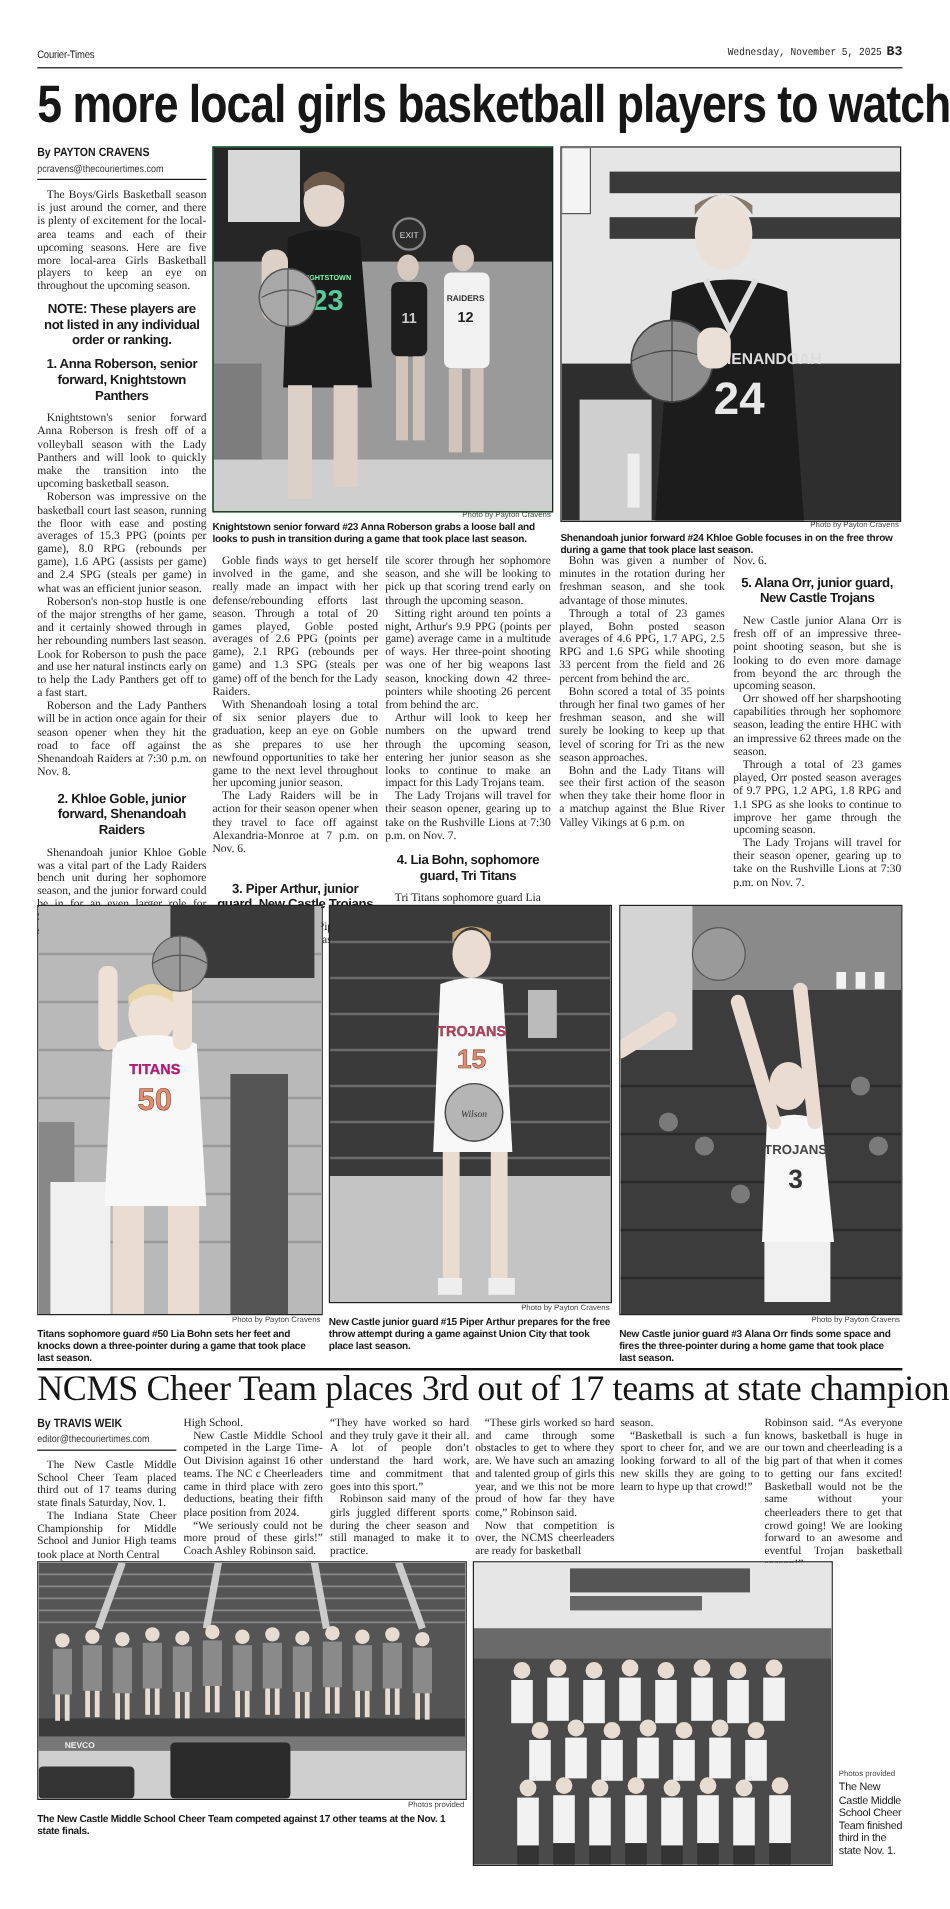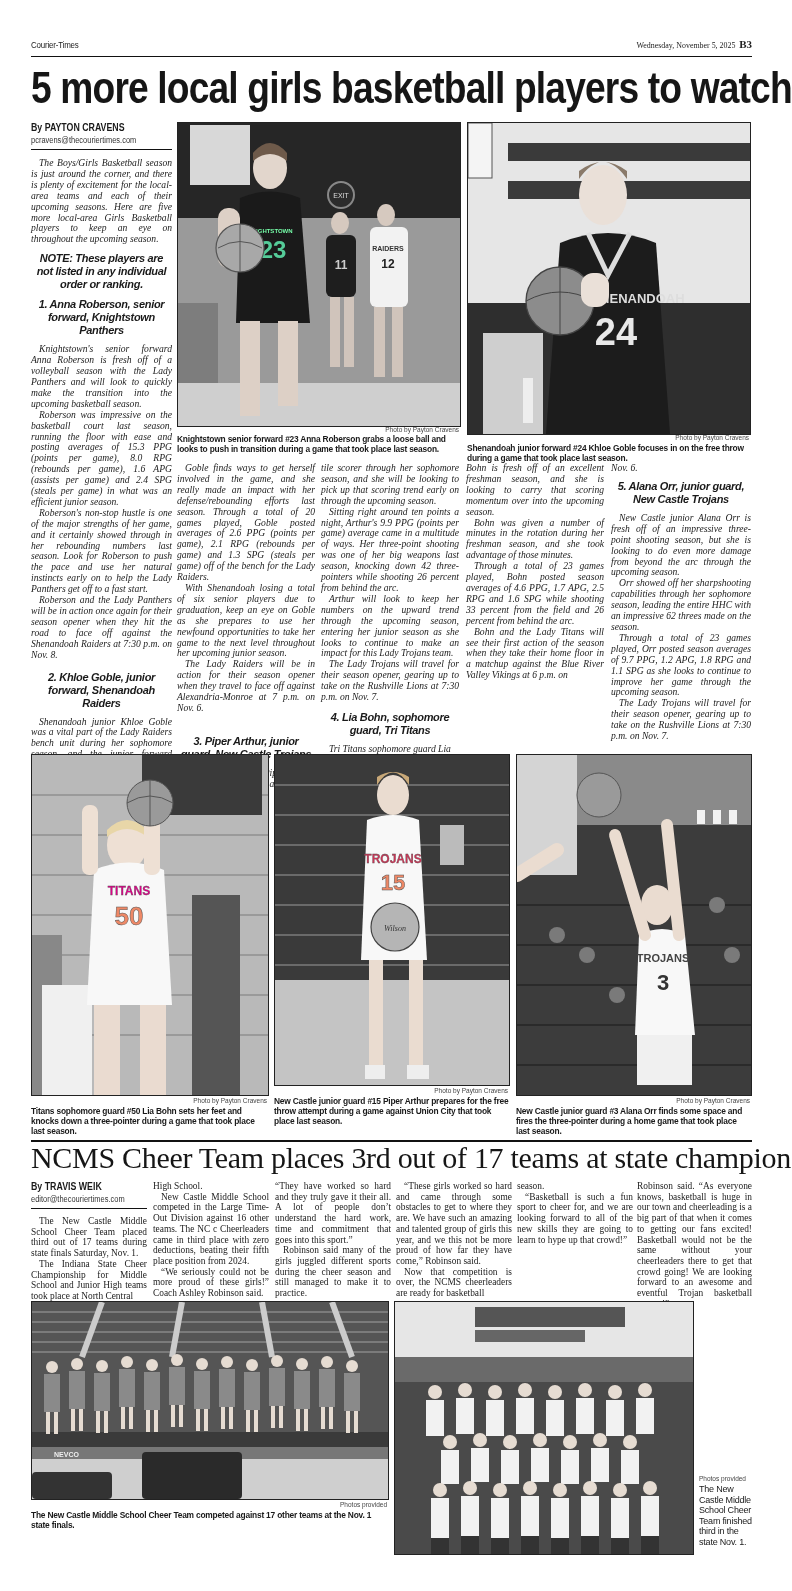--- a/index.html
+++ b/index.html
@@ -1,25 +1,25 @@
 <!DOCTYPE html>
 <html><head>
 <meta charset="utf-8">
 <style>
   html,body{margin:0;padding:0;background:#fff;}
   body{width:792px;height:1591px;position:relative;overflow:hidden;color:#1a1a1a;}
   .abs{position:absolute;}
   .folio{font-family:"Liberation Sans",sans-serif;font-size:9px;color:#222;letter-spacing:-0.2px;transform:scaleX(0.88);transform-origin:left top;}
-  .folio-right{font-family:Liberation Serif, serif;font-size:9px;color:#222;text-align:left;}
+  .folio-right{font-family:Liberation Mono, monospace;font-size:9px;color:#222;text-align:left;}
   .folio-right b{font-size:11px;margin-left:4px;}
   .rule{background:#111;height:1px;}
   .headline{font-family:"Liberation Sans",sans-serif;font-weight:bold;font-size:44px;line-height:44px;letter-spacing:-1px;color:#161616;transform:scaleX(0.845);transform-origin:left top;white-space:nowrap;}
   .byline{font-family:"Liberation Sans",sans-serif;font-weight:bold;font-size:10px;color:#1a1a1a;transform:scaleX(0.88);transform-origin:left top;white-space:nowrap;}
   .email{font-family:"Liberation Sans",sans-serif;font-size:8.5px;color:#333;transform:scaleX(0.88);transform-origin:left top;white-space:nowrap;}
-  .col{font-family:"Liberation Serif",serif;font-size:9.6px;line-height:10.9px;text-align:justify;color:#222;font-style:italic;}
+  .col{font-family:"Liberation Serif",serif;font-size:9.6px;line-height:10.9px;text-align:justify;color:#222;}
   .col p{margin:0;text-indent:8px;}
   .col p.noindent{text-indent:0;}
   .subhead{font-family:"Liberation Sans",sans-serif;font-weight:bold;font-size:11px;line-height:13px;text-align:center;color:#1a1a1a;margin:7px 0 7px 0;letter-spacing:-0.3px;}
   .note{font-family:"Liberation Sans",sans-serif;font-weight:bold;font-size:11px;line-height:13px;text-align:center;color:#1a1a1a;margin:7px 0;letter-spacing:-0.3px;}
   .photo{border:1px solid #222;overflow:hidden;position:absolute;}
   .credit{font-family:"Liberation Sans",sans-serif;font-size:6.5px;color:#444;text-align:right;}
   .caption{font-family:"Liberation Sans",sans-serif;font-weight:bold;font-size:8.4px;line-height:10px;color:#1a1a1a;letter-spacing:-0.2px;}
   .headline2{font-family:"Liberation Serif",serif;font-size:30px;line-height:32px;color:#161616;white-space:nowrap;letter-spacing:-0.3px;}
   .col2{font-family:"Liberation Serif",serif;font-size:9.4px;line-height:10.7px;text-align:justify;color:#222;}
   .col2 p{margin:0;text-indent:8px;}
@@ -128,23 +128,23 @@
 <div class="abs col" style="left:321px;top:463px;width:138px;">
   <p class="noindent">tile scorer through her sophomore season, and she will be looking to pick up that scoring trend early on through the upcoming season.</p>
   <p>Sitting right around ten points a night, Arthur's 9.9 PPG (points per game) average came in a multitude of ways. Her three-point shooting was one of her big weapons last season, knocking down 42 three-pointers while shooting 26 percent from behind the arc.</p>
   <p>Arthur will look to keep her numbers on the upward trend through the upcoming season, entering her junior season as she looks to continue to make an impact for this Lady Trojans team.</p>
   <p>The Lady Trojans will travel for their season opener, gearing up to take on the Rushville Lions at 7:30 p.m. on Nov. 7.</p>
   <div class="subhead" style="margin-top:8px;">4. Lia Bohn, sophomore guard, Tri Titans</div>
   <p>Tri Titans sophomore guard Lia</p>
 </div>
 
 <div class="abs col" style="left:466px;top:463px;width:138px;">
-  <p class="noindent">Bohn is fresh off of an excellent freshman season, and she is looking to carry that scoring momentum over into the upcoming season.</p>
   <p>Bohn was given a number of minutes in the rotation during her freshman season, and she took advantage of those minutes.</p>
   <p>Through a total of 23 games played, Bohn posted season averages of 4.6 PPG, 1.7 APG, 2.5 RPG and 1.6 SPG while shooting 33 percent from the field and 26 percent from behind the arc.</p>
+  <p>Bohn scored a total of 35 points through her final two games of her freshman season, and she will surely be looking to keep up that level of scoring for Tri as the new season approaches.</p>
   <p>Bohn and the Lady Titans will see their first action of the season when they take their home floor in a matchup against the Blue River Valley Vikings at 6 p.m. on</p>
 </div>
 
 <div class="abs col" style="left:611px;top:463px;width:140px;">
   <p class="noindent">Nov. 6.</p>
   <div class="subhead" style="margin-top:6px;">5. Alana Orr, junior guard, New Castle Trojans</div>
   <p>New Castle junior Alana Orr is fresh off of an impressive three-point shooting season, but she is looking to do even more damage from beyond the arc through the upcoming season.</p>
   <p>Orr showed off her sharpshooting capabilities through her sophomore season, leading the entire HHC with an impressive 62 threes made on the season.</p>
   <p>Through a total of 23 games played, Orr posted season averages of 9.7 PPG, 1.2 APG, 1.8 RPG and 1.1 SPG as she looks to continue to improve her game through the upcoming season.</p>
   <p>The Lady Trojans will travel for their season opener, gearing up to take on the Rushville Lions at 7:30 p.m. on Nov. 7.</p>

